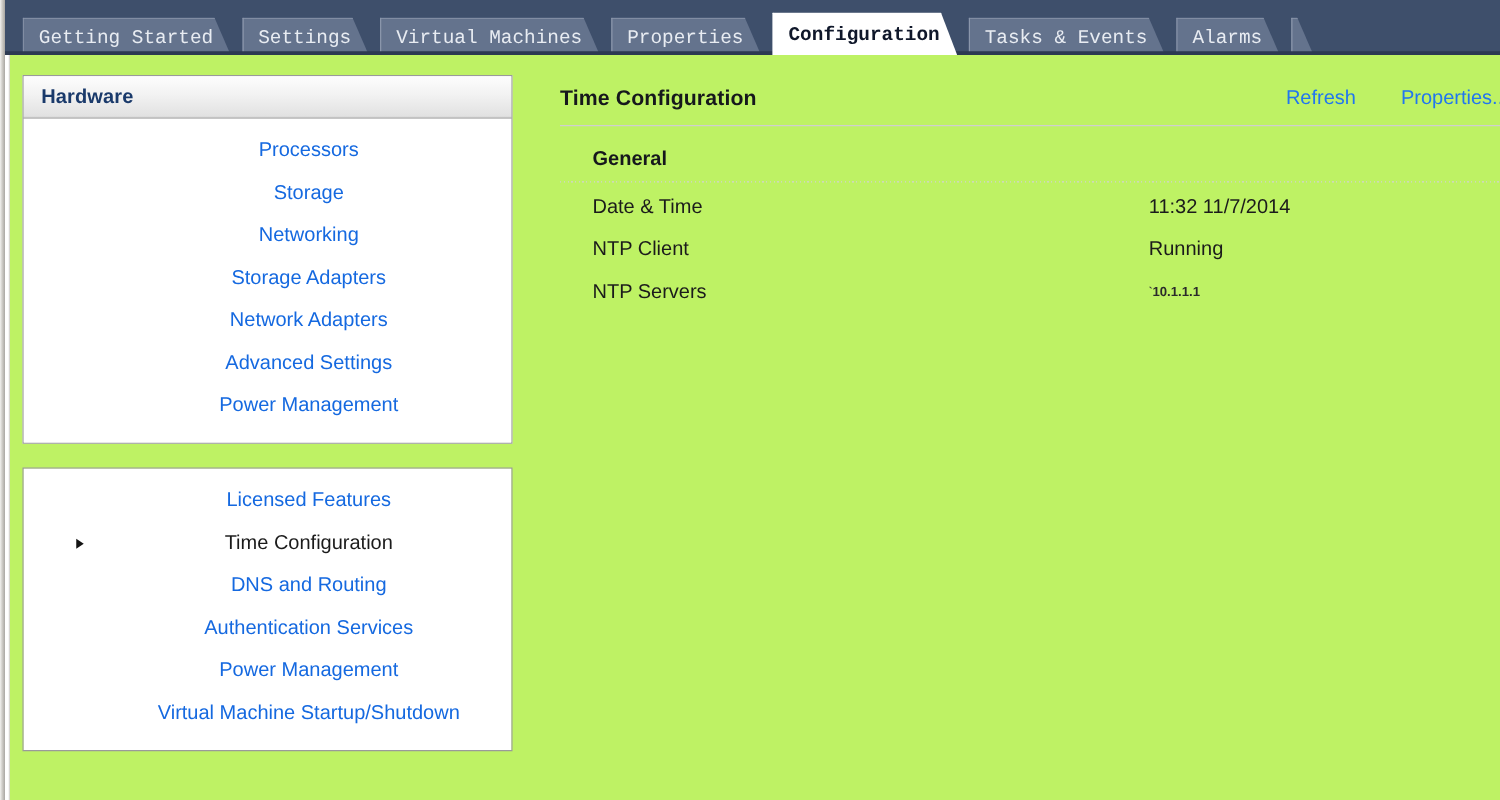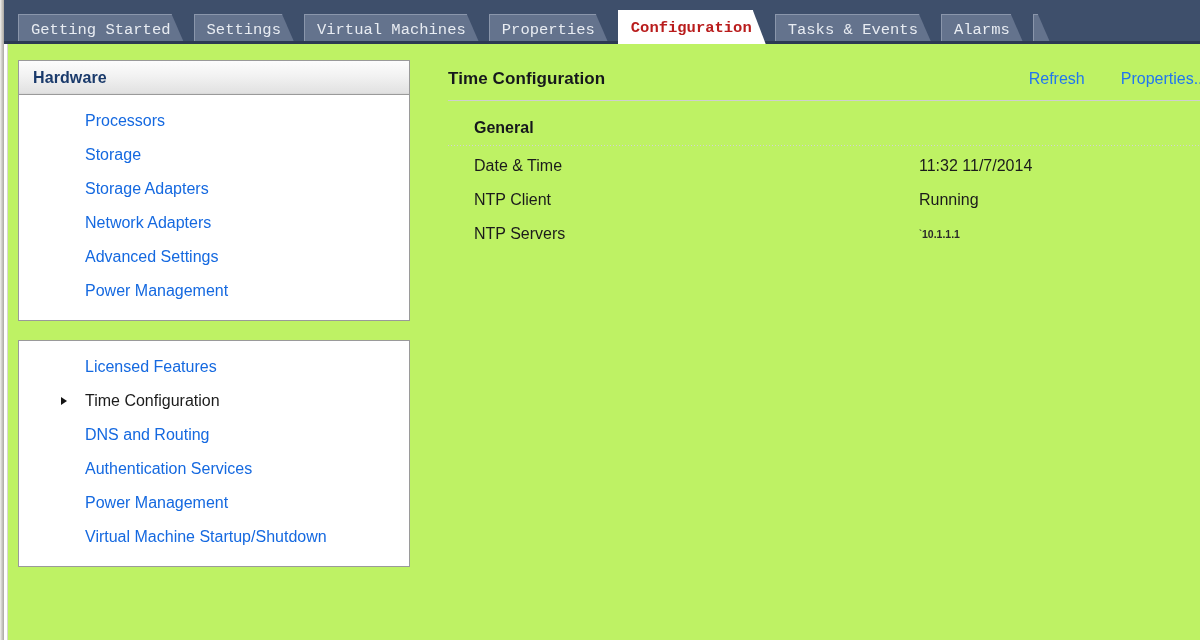--- a/index.html
+++ b/index.html
@@ -80,21 +80,21 @@
     border-top: 1px solid #8a96ab;
     border-left: 1px solid #8a96ab;
     box-sizing: border-box;
     cursor: pointer;
     clip-path: polygon(0 0, calc(100% - 13px) 0, 100% 100%, 0 100%);
     font-family: Liberation Mono, monospace;
   }
   .tab .tab-label { position: relative; z-index: 2; }
   .tab.active {
     background: #ffffff;
-    color: #b91c1c;
+    color: #0f172a;
     font-weight: bold;
     border-top: 1px solid #ffffff;
     border-left: 1px solid #ffffff;
     height: 34px;
     z-index: 5;
   }
   .tab.partial {
     padding: 0 6px 0 8px;
     min-width: 18px;
   }
@@ -140,20 +140,21 @@
   .nav-item {
     position: relative;
     height: 34px;
     display: flex;
     align-items: center;
     padding-left: 66px;
     font-size: 16px;
     color: #1569e0;
     cursor: pointer;
     white-space: nowrap;
+    justify-content: center;
   }
   .nav-item.selected {
     color: #1b1b1b;
     cursor: default;
   }
   .nav-item .bullet {
     position: absolute;
     left: 42px;
     top: 50%;
     margin-top: -4px;
@@ -291,20 +292,23 @@
 
     <div class="sidebar" id="sidebar">
         <div class="panel">
           <div class="panel-header">Hardware</div>
           <div class="panel-body">
             <div class="nav-item">
               <span>Processors</span>
             </div>
             <div class="nav-item">
               <span>Storage</span>
+            </div>
+            <div class="nav-item">
+              <span>Networking</span>
             </div>
             <div class="nav-item">
               <span>Storage Adapters</span>
             </div>
             <div class="nav-item">
               <span>Network Adapters</span>
             </div>
             <div class="nav-item">
               <span>Advanced Settings</span>
             </div>

